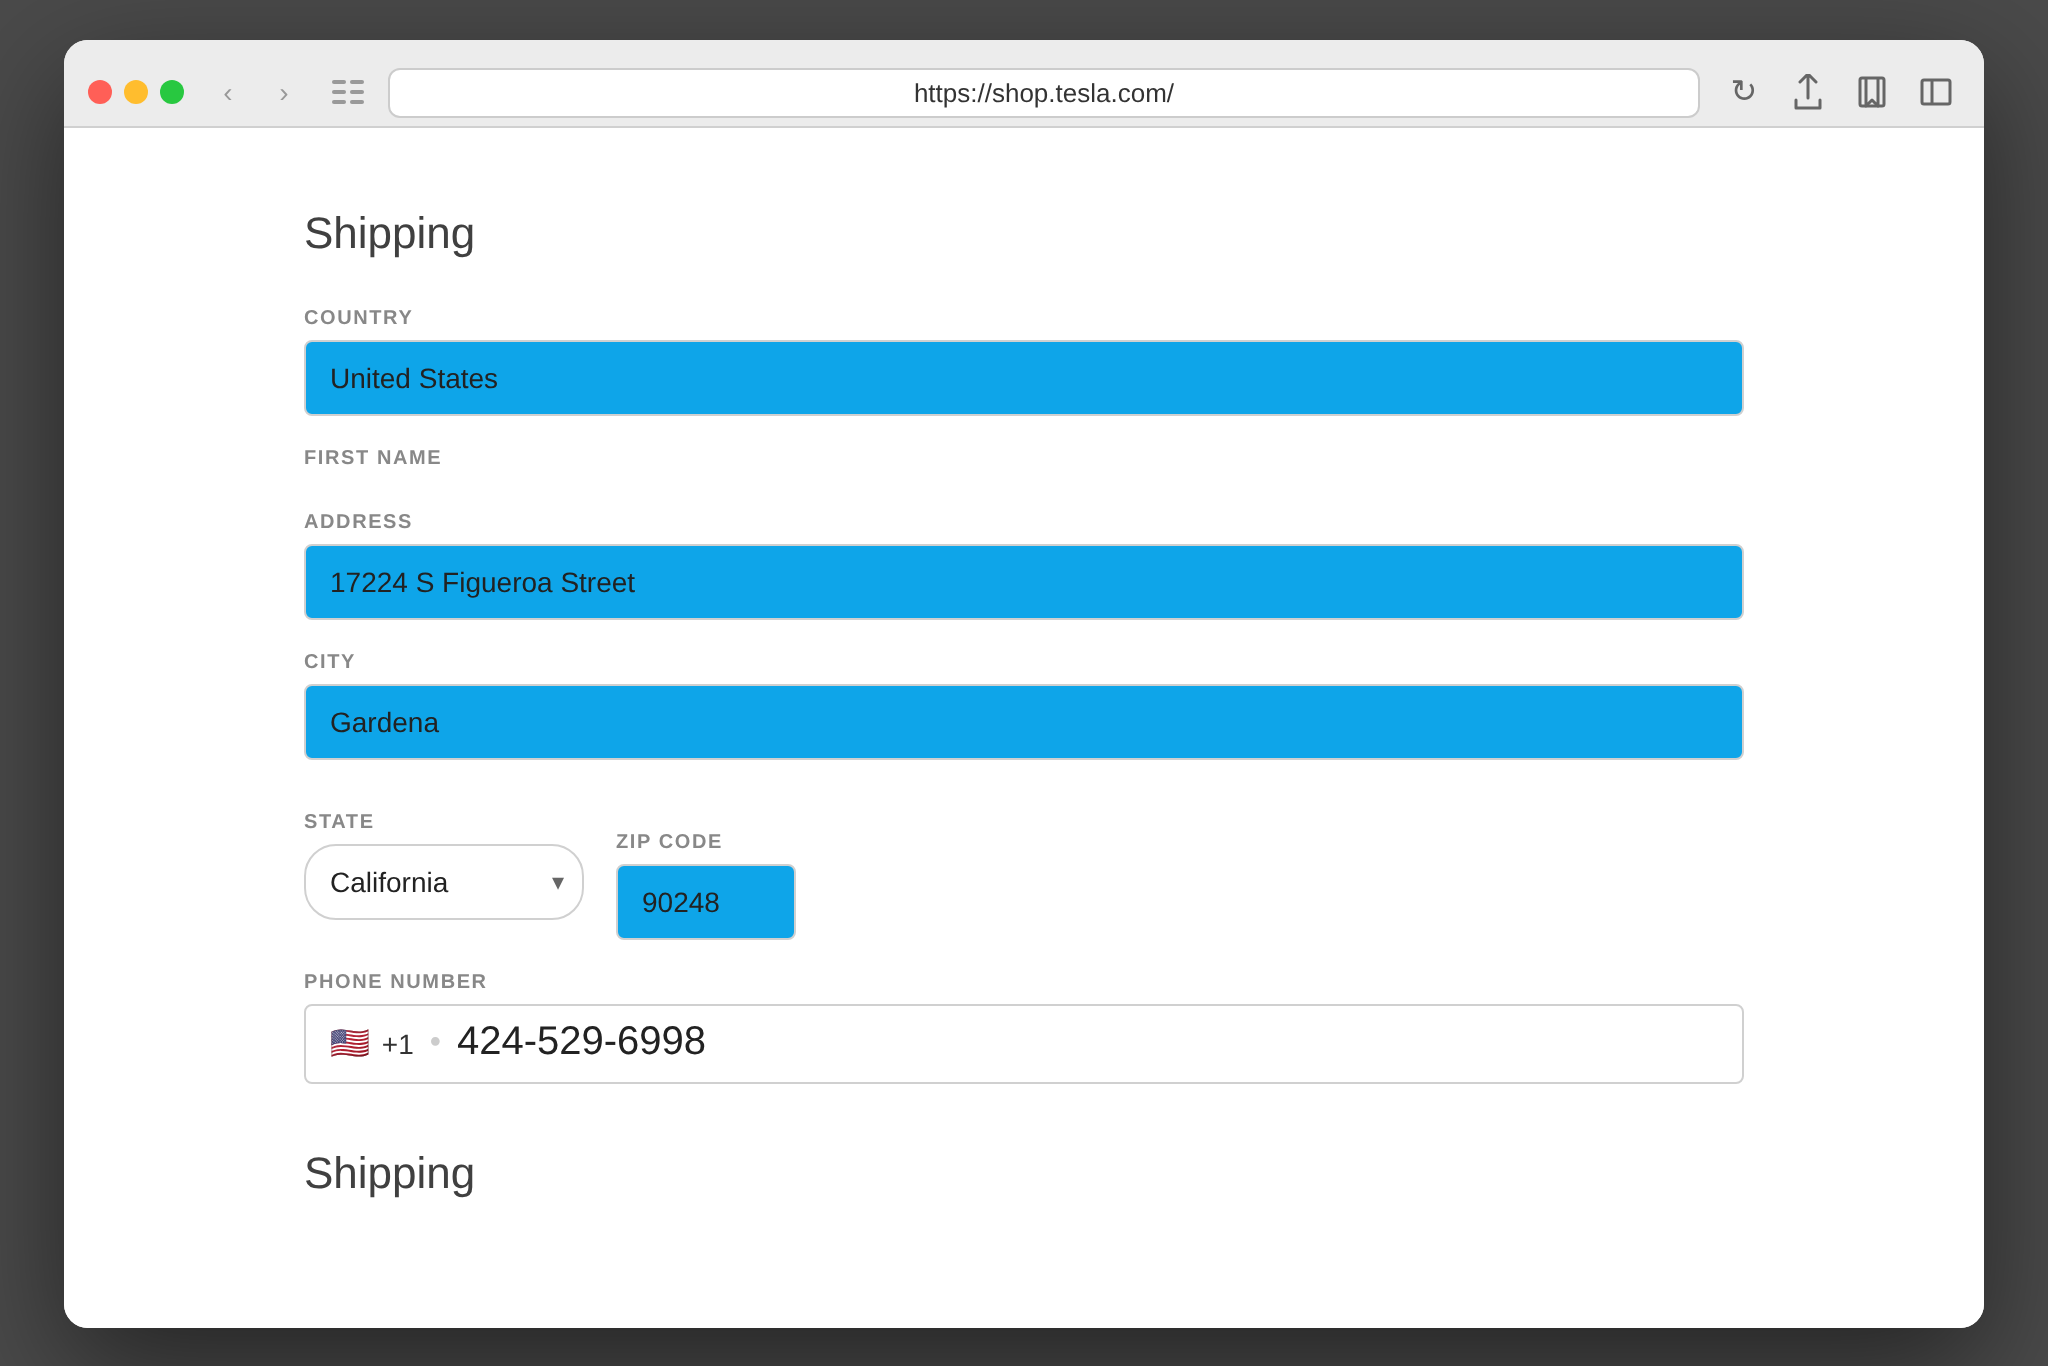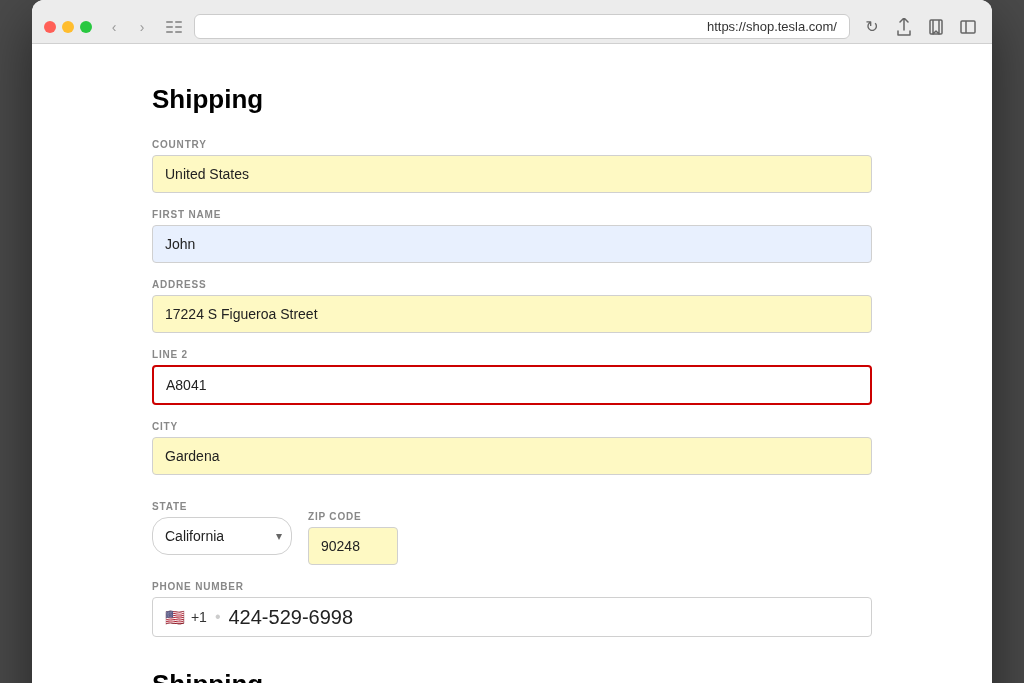--- a/index.html
+++ b/index.html
@@ -77,21 +77,21 @@
     }
 
     .url-bar {
       flex: 1;
       background: #fff;
       border: 1px solid #ccc;
       border-radius: 6px;
       padding: 4px 12px;
       font-size: 13px;
       color: #333;
-      text-align: right;
+      text-align: center;
     }
 
     .browser-actions {
       display: flex;
       gap: 8px;
       align-items: center;
     }
 
     .browser-action-btn {
       width: 24px;
@@ -104,23 +104,23 @@
     }
 
     .page-content {
       flex: 1;
       padding: 40px 120px;
       overflow-y: auto;
       background: #fff;
     }
 
     .section-title {
-      font-size: 26px;
-      font-weight: 700;
-      color: #000000;
+      font-size: 22px;
+      font-weight: 400;
+      color: #404040;
       margin-bottom: 24px;
     }
 
     .form-group {
       margin-bottom: 16px;
     }
 
     .form-label {
       display: block;
       font-size: 10px;
@@ -131,21 +131,21 @@
       margin-bottom: 5px;
     }
 
     .form-input {
       width: 100%;
       padding: 10px 12px;
       border: 1px solid #d0d0d0;
       border-radius: 4px;
       font-size: 14px;
       color: #222;
-      background: #fef9c3;
+      background: #0ea5e9;
       outline: none;
     }
 
     .form-input.highlighted {
       background: #e8f0fe;
       border-color: #d0d0d0;
     }
 
     .form-input.line2-highlighted {
       border: 2px solid #cc0000;
@@ -296,33 +296,28 @@
     <h2 class="section-title">Shipping</h2>
 
     <div class="form-group">
       <label class="form-label">COUNTRY</label>
       <input class="form-input" type="text" value="United States" style="">
     </div>
 
     <div class="form-row">
       <div class="form-group">
         <label class="form-label">FIRST NAME</label>
-        <input class="form-input highlighted" type="text" value="John" style="">
       </div>
     </div>
 
     <div class="form-group">
       <label class="form-label">ADDRESS</label>
       <input class="form-input" type="text" value="17224 S Figueroa Street" style="">
     </div>
 
-    <div class="form-group">
-      <label class="form-label">LINE 2</label>
-      <input class="form-input line2-highlighted" type="text" value="A8041" style="">
-    </div>
 
     <div class="form-group">
       <label class="form-label">CITY</label>
       <input class="form-input" type="text" value="Gardena" style="">
     </div>
 
     <div class="state-zip-row">
       <div class="form-group state-group">
         <label class="form-label">STATE</label>
         <div class="select-wrapper">

